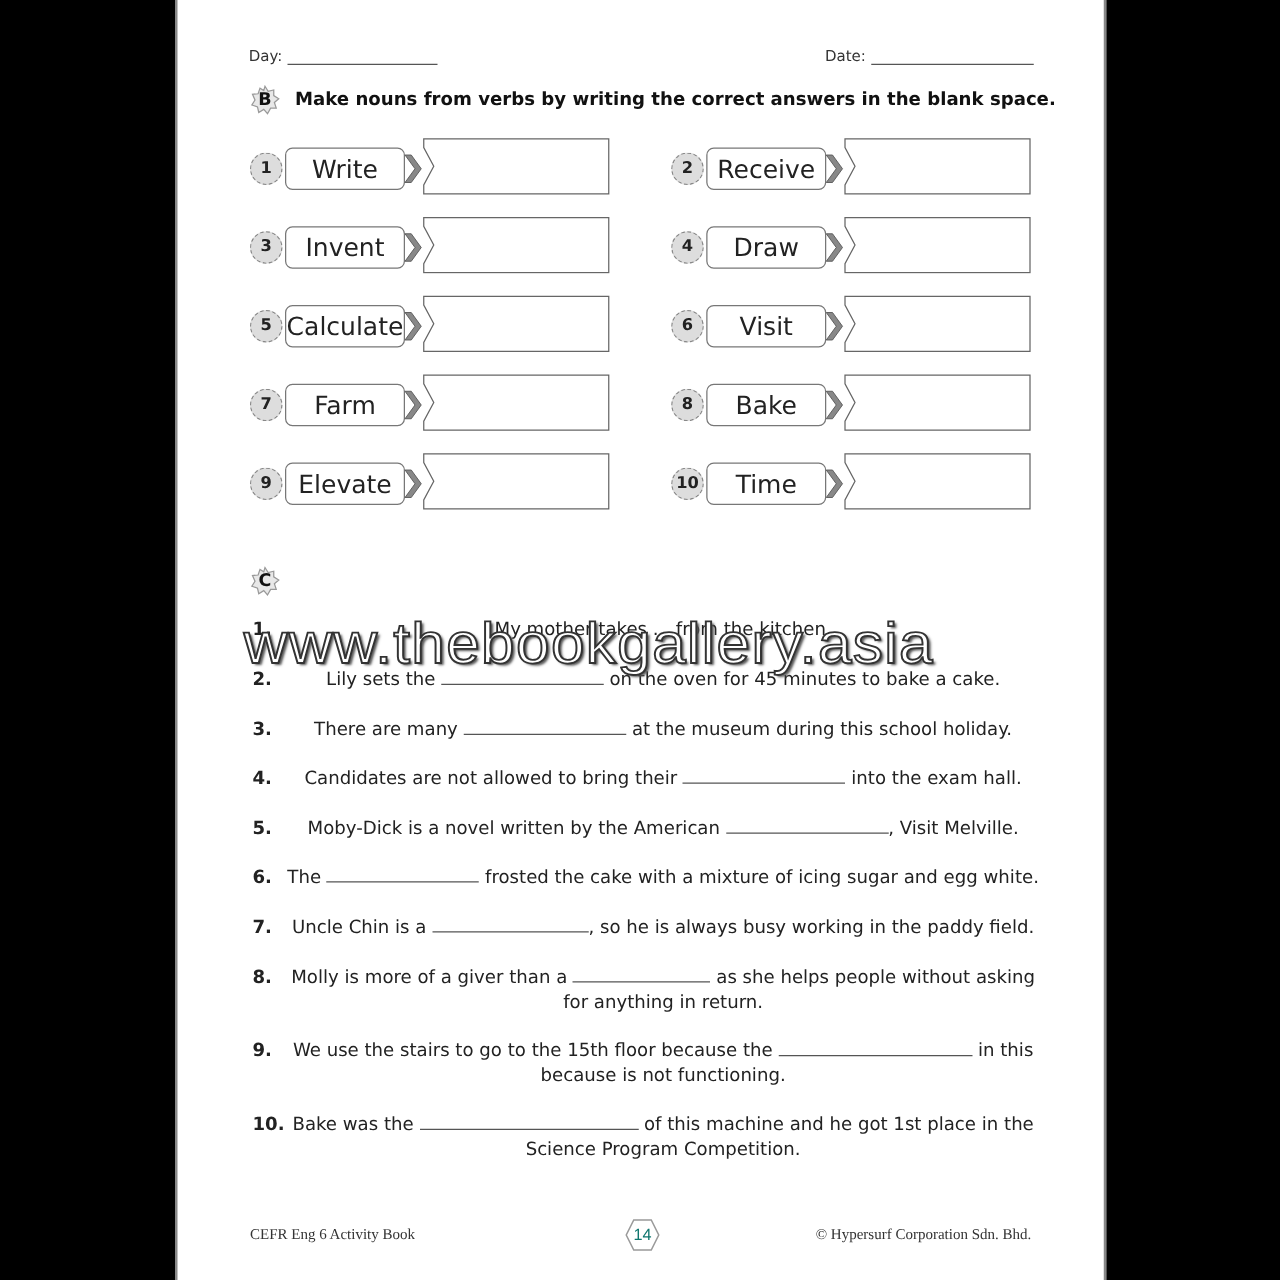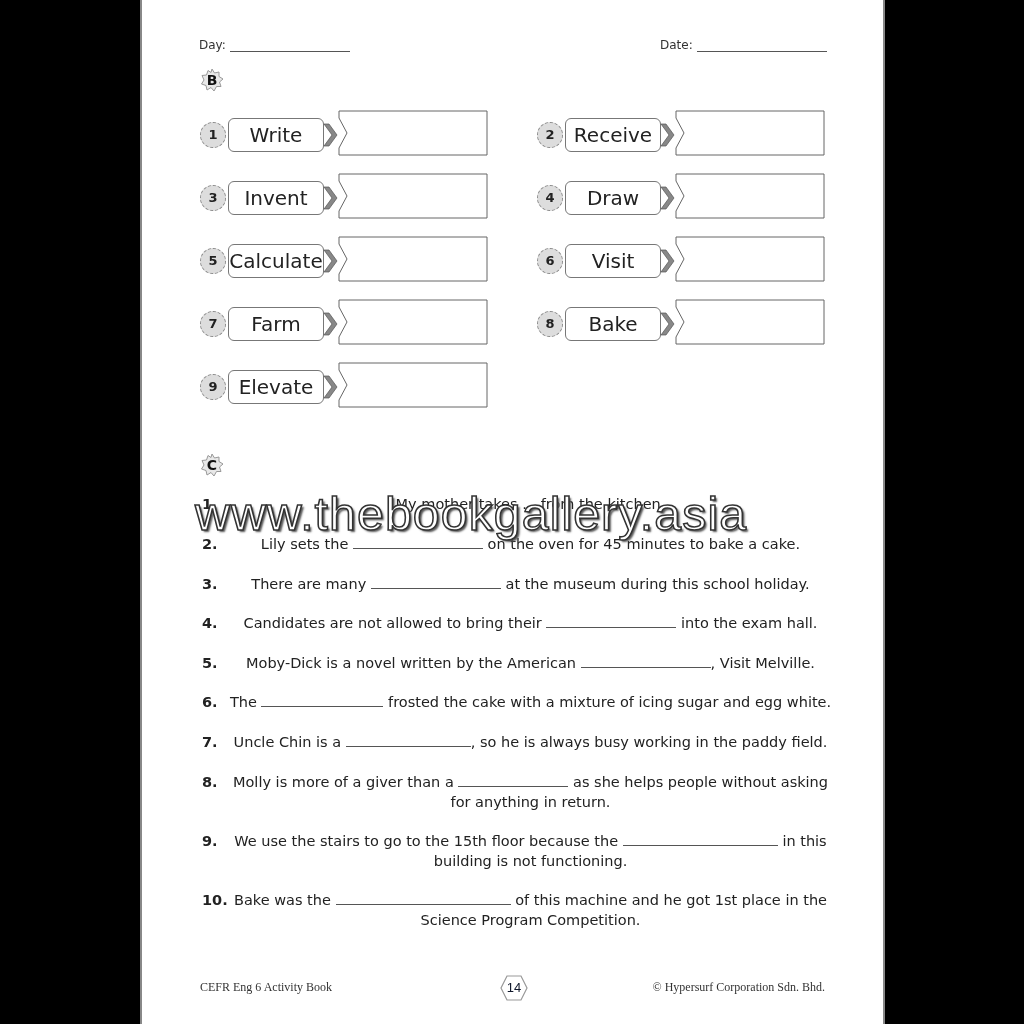--- a/index.html
+++ b/index.html
@@ -46,41 +46,42 @@
   .watermark {
     position: absolute; left: 195px; top: 487px; font-size: 46px; color: #fff;
     font-family: "Liberation Sans", sans-serif; letter-spacing: 1px;
     -webkit-text-stroke: 1.5px #333; text-shadow: 2px 2px 2px #555;
     white-space: nowrap; pointer-events: none; transform: scaleX(1.05); transform-origin: left;
   }
   .footer { position: absolute; top: 980px; font-family: "Liberation Serif", "DejaVu Serif", serif; font-size: 12px; color: #333; }
   .foot-left { left: 58px; }
   .foot-right { right: 58px; }
   .pagenum { position: absolute; left: 358px; top: 975px; width: 28px; height: 26px; }
-  .pagenum span { position: absolute; left: 0; top: 0; width: 28px; height: 26px; line-height: 26px; text-align: center; font-size: 13px; font-family: "Liberation Sans", sans-serif; color: #0f172a; }
+  .pagenum span { position: absolute; left: 0; top: 0; width: 28px; height: 26px; line-height: 26px; text-align: center; font-size: 13px; font-family: "Liberation Sans", sans-serif; color: #0f766e; }
 </style>
 </head>
 <body>
 
 <div class="page">
 
   <div class="hdr day">
     <span>Day:</span><span class="line"></span>
   </div>
   <div class="hdr date">
     <span>Date:</span><span class="line"></span>
   </div>
 
   <div class="section-head sec-b">
     <div class="flower">
       <svg width="24" height="24" viewBox="0 0 24 24">
           <path d="M12 1 L14.5 5 L19 4 L19 8.5 L23 11 L19.5 14 L21 18.5 L16.5 18.5 L14 23 L11 19.5 L7 22 L6 17.5 L1.5 16 L4 12 L2 7.5 L6.5 7 L8 2.5 L11 4.5 Z" fill="#e8e8e8" stroke="#999" stroke-width="1"></path>
         </svg>
       <span>B</span>
     </div>
+    <span>Make nouns from verbs by writing the correct answers in the blank space.</span>
   </div>
 
   <div class="pair" style="left:58px;top:110px;">
     <div class="num-circle">1</div>
     <div class="verb-box">Write</div>
     <svg class="arrow" viewBox="0 0 20 30">
         <path d="M2 4 L10 15 L2 26 L7 26 L15 15 L7 4 Z" fill="#888" stroke="#555" stroke-width="0.7"></path>
       </svg>
     <svg class="ans-box" viewBox="0 0 150 46">
         <path d="M1 1 L149 1 L149 45 L1 45 L1 38 L9 23 L1 8 Z" fill="#fff" stroke="#666" stroke-width="1"></path>
@@ -153,20 +154,30 @@
     <svg class="arrow" viewBox="0 0 20 30">
         <path d="M2 4 L10 15 L2 26 L7 26 L15 15 L7 4 Z" fill="#888" stroke="#555" stroke-width="0.7"></path>
       </svg>
     <svg class="ans-box" viewBox="0 0 150 46">
         <path d="M1 1 L149 1 L149 45 L1 45 L1 38 L9 23 L1 8 Z" fill="#fff" stroke="#666" stroke-width="1"></path>
       </svg>
   </div>
   <div class="pair" style="left:395px;top:299px;">
     <div class="num-circle">8</div>
     <div class="verb-box">Bake</div>
+    <svg class="arrow" viewBox="0 0 20 30">
+        <path d="M2 4 L10 15 L2 26 L7 26 L15 15 L7 4 Z" fill="#888" stroke="#555" stroke-width="0.7"></path>
+      </svg>
+    <svg class="ans-box" viewBox="0 0 150 46">
+        <path d="M1 1 L149 1 L149 45 L1 45 L1 38 L9 23 L1 8 Z" fill="#fff" stroke="#666" stroke-width="1"></path>
+      </svg>
+  </div>
+  <div class="pair" style="left:395px;top:362px;">
+    <div class="num-circle">10</div>
+    <div class="verb-box">Time</div>
     <svg class="arrow" viewBox="0 0 20 30">
         <path d="M2 4 L10 15 L2 26 L7 26 L15 15 L7 4 Z" fill="#888" stroke="#555" stroke-width="0.7"></path>
       </svg>
     <svg class="ans-box" viewBox="0 0 150 46">
         <path d="M1 1 L149 1 L149 45 L1 45 L1 38 L9 23 L1 8 Z" fill="#fff" stroke="#666" stroke-width="1"></path>
       </svg>
   </div>
 
   <div class="section-head sec-c">
     <div class="flower">
@@ -205,21 +216,21 @@
     <div class="sent" style="top:238px;">
       <span class="n">7.</span>
       <span class="t"><span>Uncle Chin is a</span> <span class="blank" style="width:125px"></span><span>, so he is always busy working in the paddy field.</span></span>
     </div>
     <div class="sent" style="top:278px;">
       <span class="n">8.</span>
       <span class="t"><span>Molly is more of a giver than a</span> <span class="blank" style="width:110px"></span> <span>as she helps people without asking</span><br><span>for anything in return.</span></span>
     </div>
     <div class="sent" style="top:337px;">
       <span class="n">9.</span>
-      <span class="t"><span>We use the stairs to go to the 15th floor because the</span> <span class="blank" style="width:155px"></span> <span>in this</span><br><span>building is not functioning.</span></span>
+      <span class="t"><span>We use the stairs to go to the 15th floor because the</span> <span class="blank" style="width:155px"></span> <span>in this</span><br><span>because is not functioning.</span></span>
     </div>
     <div class="sent" style="top:396px;">
       <span class="n">10.</span>
       <span class="t"><span>Bake was the</span> <span class="blank" style="width:175px"></span> <span>of this machine and he got 1st place in the</span><br><span>Science Program Competition.</span></span>
     </div>
   </div>
 
   <div class="footer foot-left">CEFR Eng 6 Activity Book</div>
   <div class="pagenum">
     <svg width="28" height="26" viewBox="0 0 28 26">

